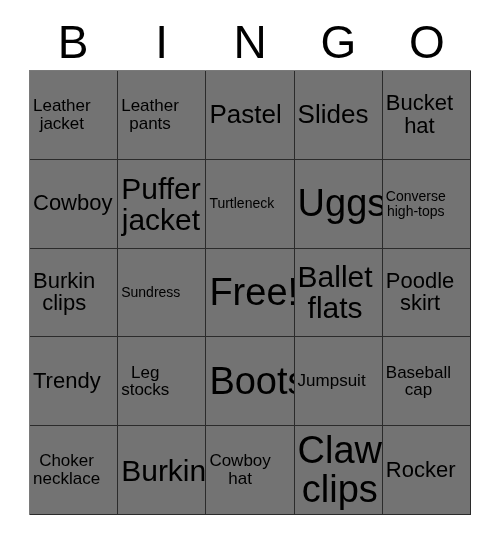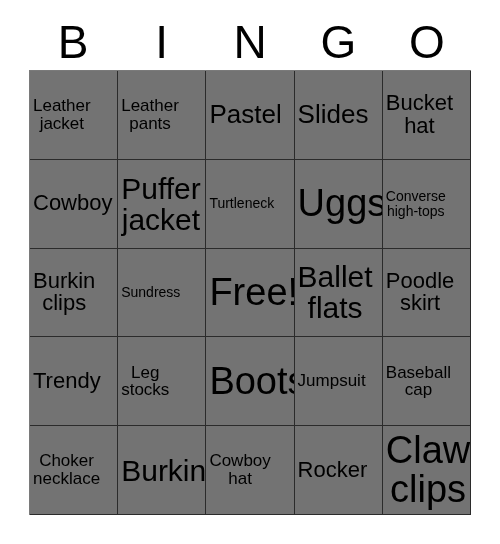--- a/index.html
+++ b/index.html
@@ -177,22 +177,22 @@
         <span class="cell-text">Choker
 necklace</span>
       </div>
       <div class="cell fs-xl">
         <span class="cell-text">Burkin</span>
       </div>
       <div class="cell fs-sm">
         <span class="cell-text">Cowboy
 hat</span>
       </div>
-      <div class="cell fs-md">
-        <span class="cell-text">Rocker</span>
-      </div>
       <div class="cell fs-xxl">
         <span class="cell-text">Claw
 clips</span>
+      </div>
+      <div class="cell fs-md">
+        <span class="cell-text">Rocker</span>
       </div>
     </div>
 
 </div>
 
 </body></html>

